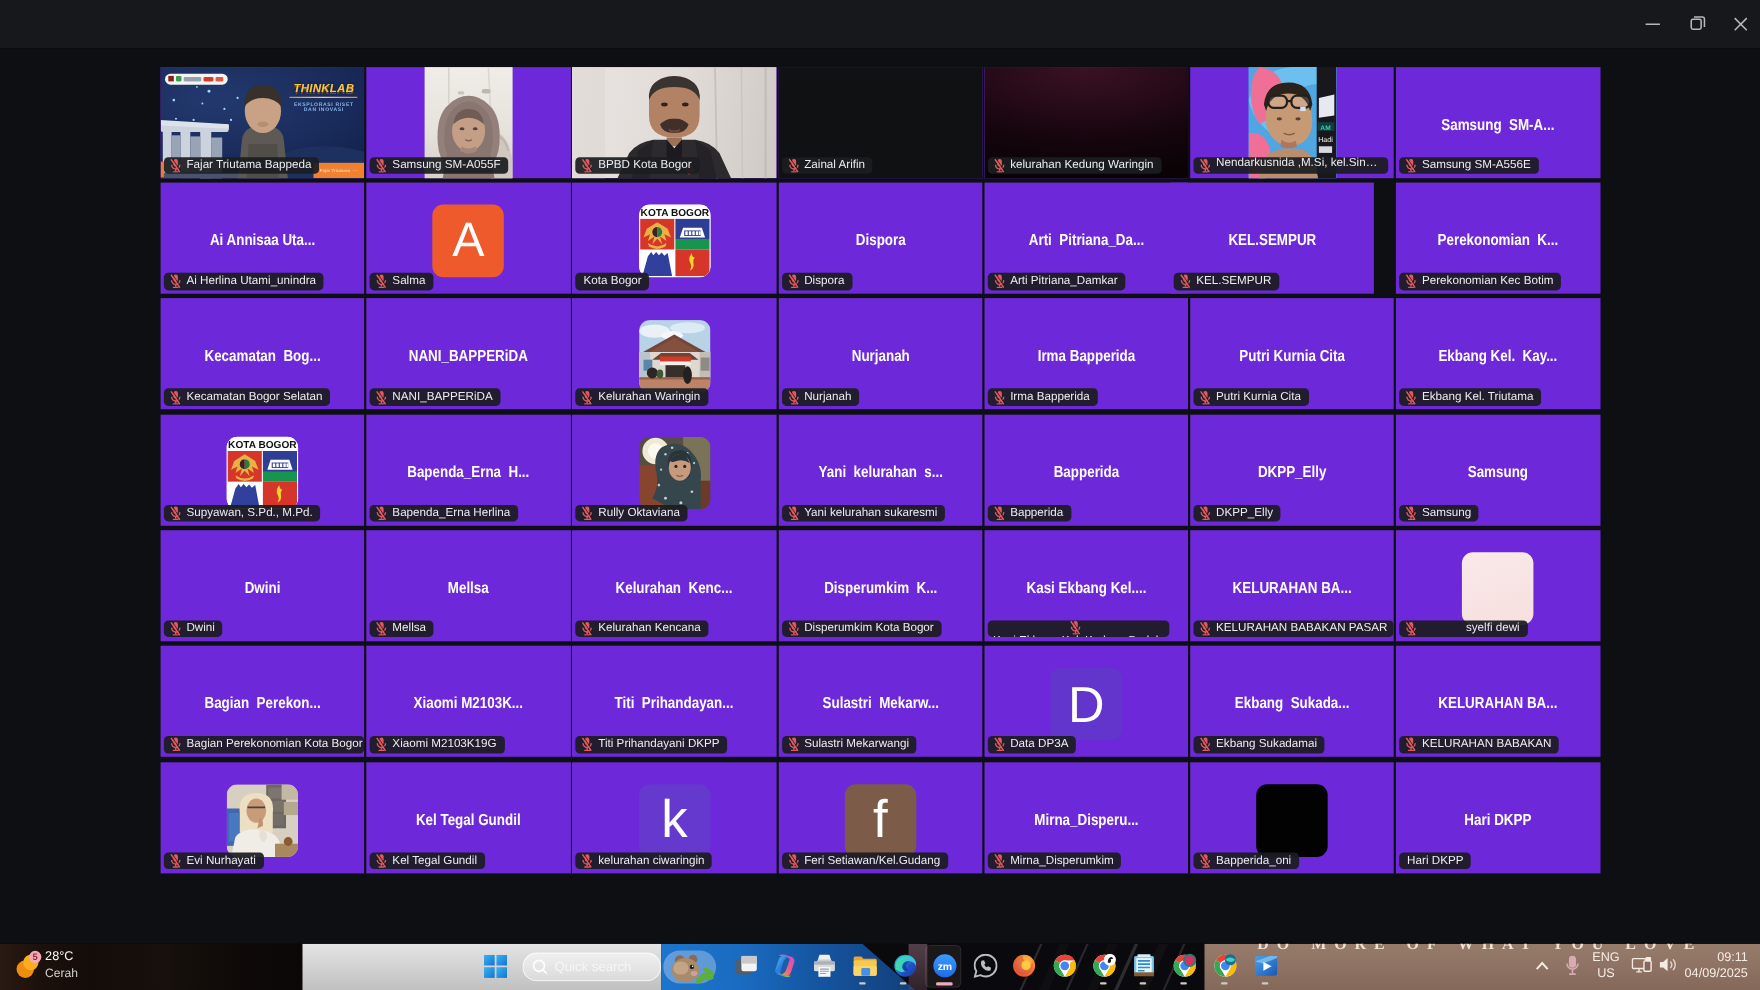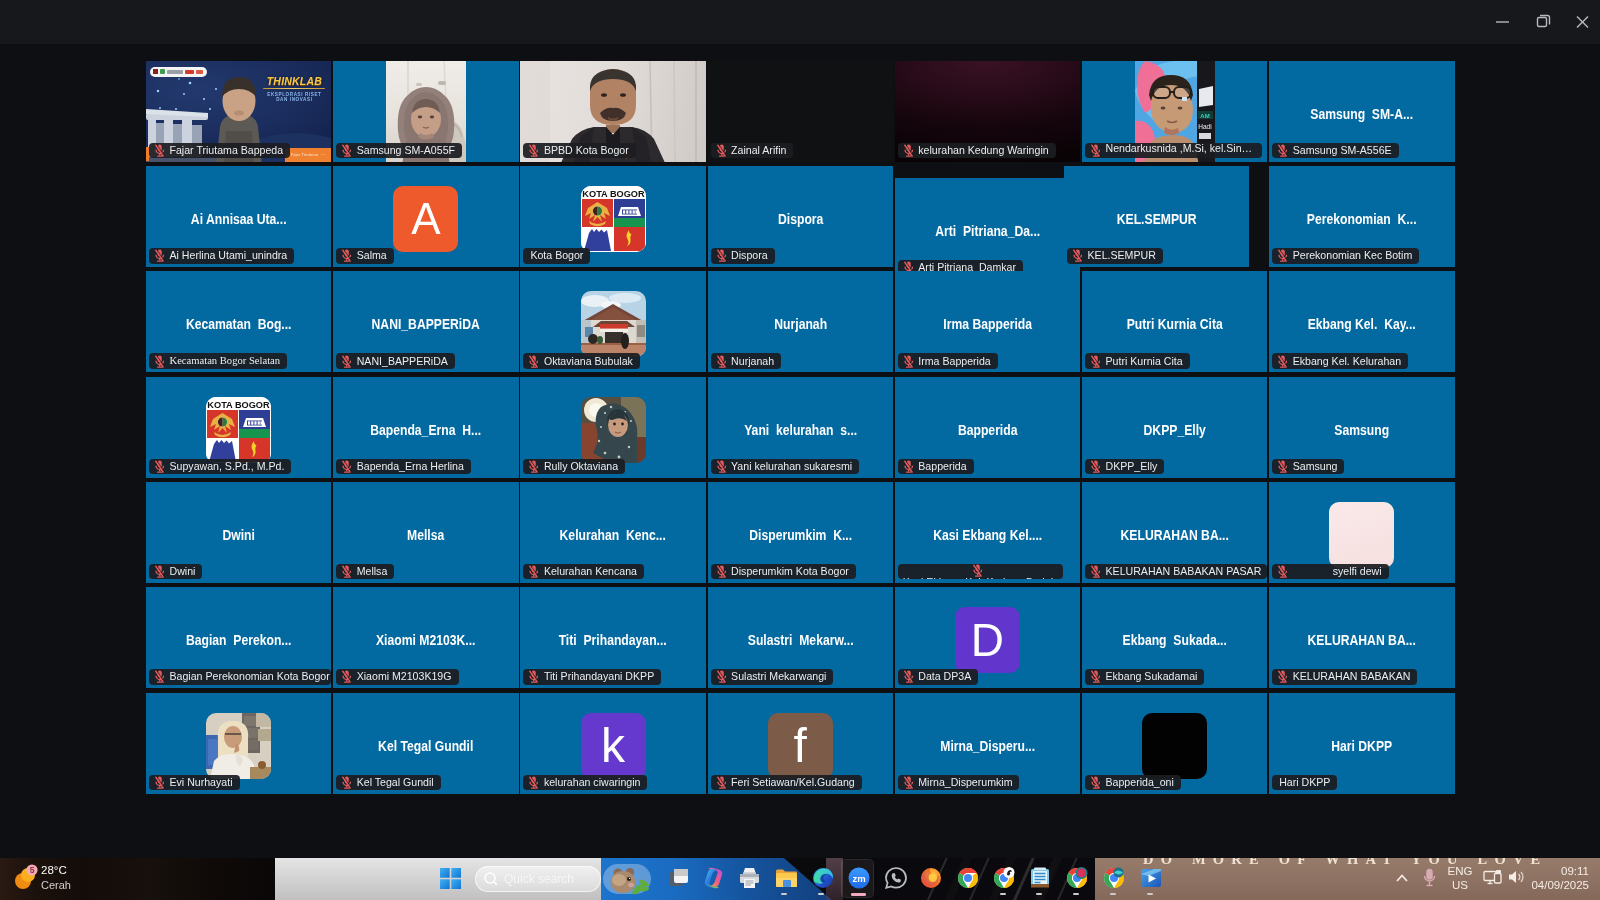--- a/index.html
+++ b/index.html
@@ -1,19 +1,19 @@
 <!DOCTYPE html>
 <html><head><meta charset="utf-8"><style>
 *{margin:0;padding:0;box-sizing:border-box}
 html,body{width:1600px;height:900px;overflow:hidden;background:#000;font-family:"Liberation Sans",sans-serif}
 #root{position:relative;width:1600px;height:900px}
 .tb{position:absolute;left:0;top:0;width:1600px;height:44px;background:#17181c}
 .meet{position:absolute;left:0;top:44px;width:1600px;height:814px;background:#0e0f12}
 .tiles{position:absolute;left:0;top:0;width:1600px;height:858px}
-.t{position:absolute;width:185.4px;height:101px;background:#0369a1;overflow:hidden}
+.t{position:absolute;width:185.4px;height:101px;background:#6d28d9;overflow:hidden}
 .nm{position:absolute;left:0;right:0;top:45px;text-align:center;font-weight:bold;font-size:14.5px;color:#fefefe;white-space:nowrap;transform:scaleX(0.84)}
 .av{position:absolute;left:60.2px;top:20px;width:65px;height:66px;border-radius:10px;display:flex;align-items:center;justify-content:center;line-height:1}
 .lb{position:absolute;left:3px;bottom:3.5px;height:15.5px;max-width:182px;background:rgba(27,29,33,0.93);border-radius:4px;display:flex;align-items:center;padding-right:7px;font-size:10.6px;color:#ecedee;white-space:nowrap;overflow:hidden}
 .lb .mi{margin-right:4.5px;flex:none}
 .lb span{position:relative;top:-0.5px}
 .bottom{position:absolute;left:0;top:858px;width:1600px;height:42px;overflow:hidden;background:#0c0a09}
 .seg{position:absolute;top:0;height:42px}
 .ic{position:absolute;top:9px}
 .dash{position:absolute;top:34.5px;width:6px;height:2.5px;border-radius:1.2px;background:#cfcac6}
 .trayt{position:absolute;color:#f6ece4;font-size:11.5px;line-height:1.26;text-align:center}
@@ -339,21 +339,21 @@
               <path d="M4 11.5a7.5 7.5 0 0 0 15 0" stroke="#e25a5c" stroke-width="2.6" fill="none"></path>
               <rect x="10.2" y="19" width="2.6" height="4.2"></rect>
               <rect x="6" y="23.2" width="11" height="2.4" rx="1.2"></rect>
             </g>
             <line x1="3" y1="1.5" x2="19" y2="25" stroke="#e25a5c" stroke-width="2.8"></line>
             <line x1="5.6" y1="1" x2="21.6" y2="24.5" stroke="#191b1f" stroke-width="1.4"></line>
           </svg>
           <span>Dispora</span>
         </div>
       </div>
-<div class="t" style="left:894.8px;top:178px;">
+<div class="t" style="left:894.8px;top:166.0px;">
         <div class="nm">Arti&nbsp; Pitriana_Da...</div>
         <div class="lb" style="padding-left:5px;">
           <svg class="mi" width="11" height="13" viewBox="0 0 22 26">
             <g fill="#e25a5c">
               <rect x="7.5" y="1" width="8" height="13.5" rx="4"></rect>
               <path d="M4 11.5a7.5 7.5 0 0 0 15 0" stroke="#e25a5c" stroke-width="2.6" fill="none"></path>
               <rect x="10.2" y="19" width="2.6" height="4.2"></rect>
               <rect x="6" y="23.2" width="11" height="2.4" rx="1.2"></rect>
             </g>
             <line x1="3" y1="1.5" x2="19" y2="25" stroke="#e25a5c" stroke-width="2.8"></line>
@@ -389,21 +389,21 @@
               <rect x="6" y="23.2" width="11" height="2.4" rx="1.2"></rect>
             </g>
             <line x1="3" y1="1.5" x2="19" y2="25" stroke="#e25a5c" stroke-width="2.8"></line>
             <line x1="5.6" y1="1" x2="21.6" y2="24.5" stroke="#191b1f" stroke-width="1.4"></line>
           </svg>
           <span>Perekonomian Kec Botim</span>
         </div>
       </div>
 <div class="t" style="left:146.0px;top:271.3px;">
         <div class="nm">Kecamatan&nbsp; Bog...</div>
-        <div class="lb" style="padding-left:5px;font-family:Liberation Serif, serif;">
+        <div class="lb" style="padding-left:5px;">
           <svg class="mi" width="11" height="13" viewBox="0 0 22 26">
             <g fill="#e25a5c">
               <rect x="7.5" y="1" width="8" height="13.5" rx="4"></rect>
               <path d="M4 11.5a7.5 7.5 0 0 0 15 0" stroke="#e25a5c" stroke-width="2.6" fill="none"></path>
               <rect x="10.2" y="19" width="2.6" height="4.2"></rect>
               <rect x="6" y="23.2" width="11" height="2.4" rx="1.2"></rect>
             </g>
             <line x1="3" y1="1.5" x2="19" y2="25" stroke="#e25a5c" stroke-width="2.8"></line>
             <line x1="5.6" y1="1" x2="21.6" y2="24.5" stroke="#191b1f" stroke-width="1.4"></line>
           </svg>
@@ -455,21 +455,21 @@
           <svg class="mi" width="11" height="13" viewBox="0 0 22 26">
             <g fill="#e25a5c">
               <rect x="7.5" y="1" width="8" height="13.5" rx="4"></rect>
               <path d="M4 11.5a7.5 7.5 0 0 0 15 0" stroke="#e25a5c" stroke-width="2.6" fill="none"></path>
               <rect x="10.2" y="19" width="2.6" height="4.2"></rect>
               <rect x="6" y="23.2" width="11" height="2.4" rx="1.2"></rect>
             </g>
             <line x1="3" y1="1.5" x2="19" y2="25" stroke="#e25a5c" stroke-width="2.8"></line>
             <line x1="5.6" y1="1" x2="21.6" y2="24.5" stroke="#191b1f" stroke-width="1.4"></line>
           </svg>
-          <span>Oktaviana Bubulak</span>
+          <span>Kelurahan Waringin</span>
         </div>
       </div>
 <div class="t" style="left:707.6px;top:271.3px;">
         <div class="nm">Nurjanah</div>
         <div class="lb" style="padding-left:5px;">
           <svg class="mi" width="11" height="13" viewBox="0 0 22 26">
             <g fill="#e25a5c">
               <rect x="7.5" y="1" width="8" height="13.5" rx="4"></rect>
               <path d="M4 11.5a7.5 7.5 0 0 0 15 0" stroke="#e25a5c" stroke-width="2.6" fill="none"></path>
               <rect x="10.2" y="19" width="2.6" height="4.2"></rect>
@@ -519,21 +519,21 @@
           <svg class="mi" width="11" height="13" viewBox="0 0 22 26">
             <g fill="#e25a5c">
               <rect x="7.5" y="1" width="8" height="13.5" rx="4"></rect>
               <path d="M4 11.5a7.5 7.5 0 0 0 15 0" stroke="#e25a5c" stroke-width="2.6" fill="none"></path>
               <rect x="10.2" y="19" width="2.6" height="4.2"></rect>
               <rect x="6" y="23.2" width="11" height="2.4" rx="1.2"></rect>
             </g>
             <line x1="3" y1="1.5" x2="19" y2="25" stroke="#e25a5c" stroke-width="2.8"></line>
             <line x1="5.6" y1="1" x2="21.6" y2="24.5" stroke="#191b1f" stroke-width="1.4"></line>
           </svg>
-          <span>Ekbang Kel. Kelurahan</span>
+          <span>Ekbang Kel. Triutama</span>
         </div>
       </div>
 <div class="t" style="left:146.0px;top:376.6px;">
         <div class="av" style="overflow:hidden;background:#fff">
 <svg width="65" height="66" viewBox="0 0 65 66">
 <rect width="65" height="66" fill="#fff"></rect>
 <text x="32.5" y="10.5" text-anchor="middle" font-family="Liberation Sans" font-size="9.2" font-weight="bold" fill="#111">KOTA BOGOR</text>
 <rect x="1" y="13" width="31" height="28" fill="#d6352a"></rect>
 <g fill="#e9b143">
 <path d="M16.5 16 L7 22 L4 30 L10 27 L8 33 L14 29 L12 36 L16.5 31 L21 36 L19 29 L25 33 L23 27 L29 30 L26 22 Z"></path>

